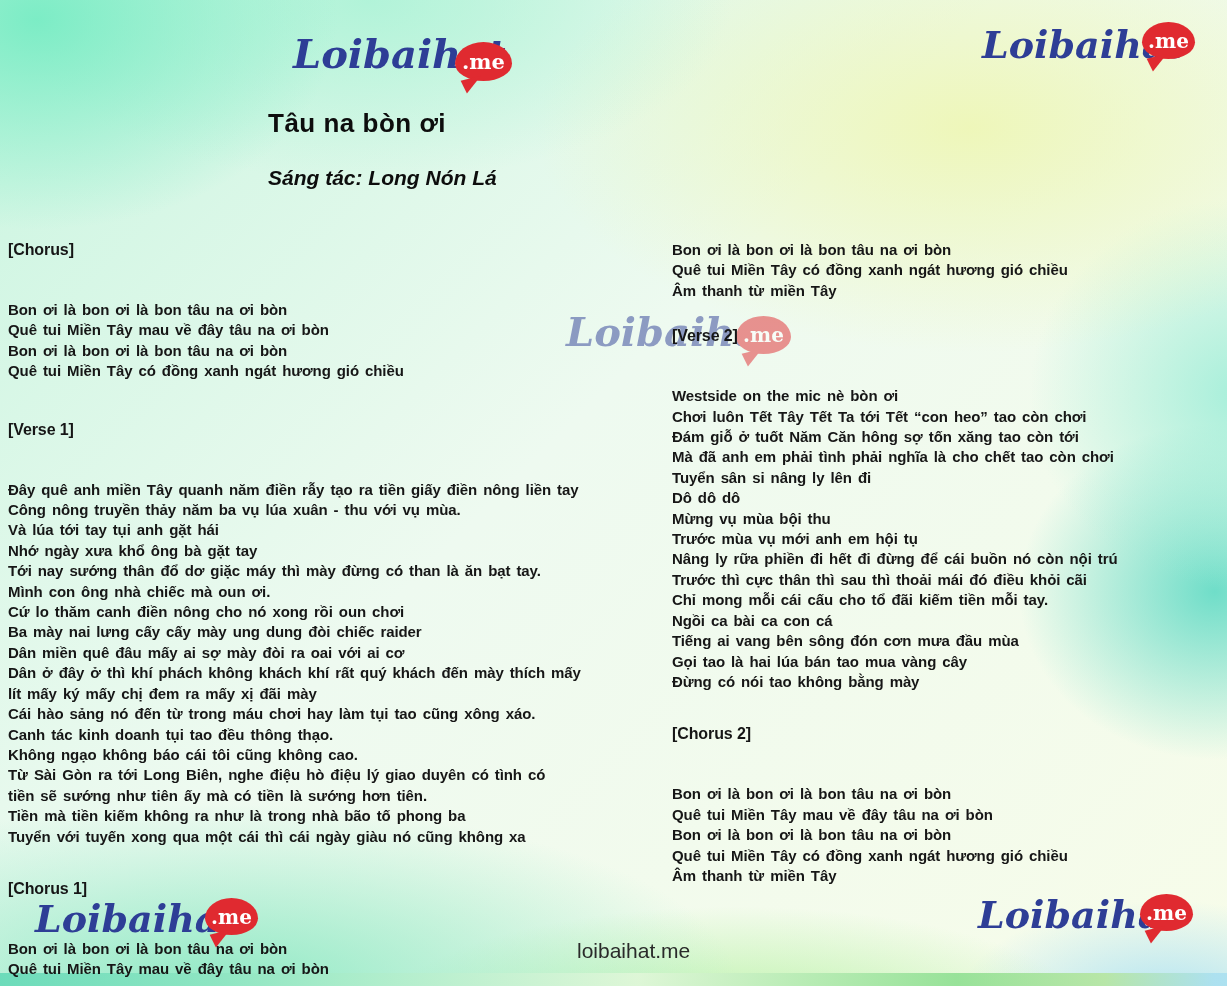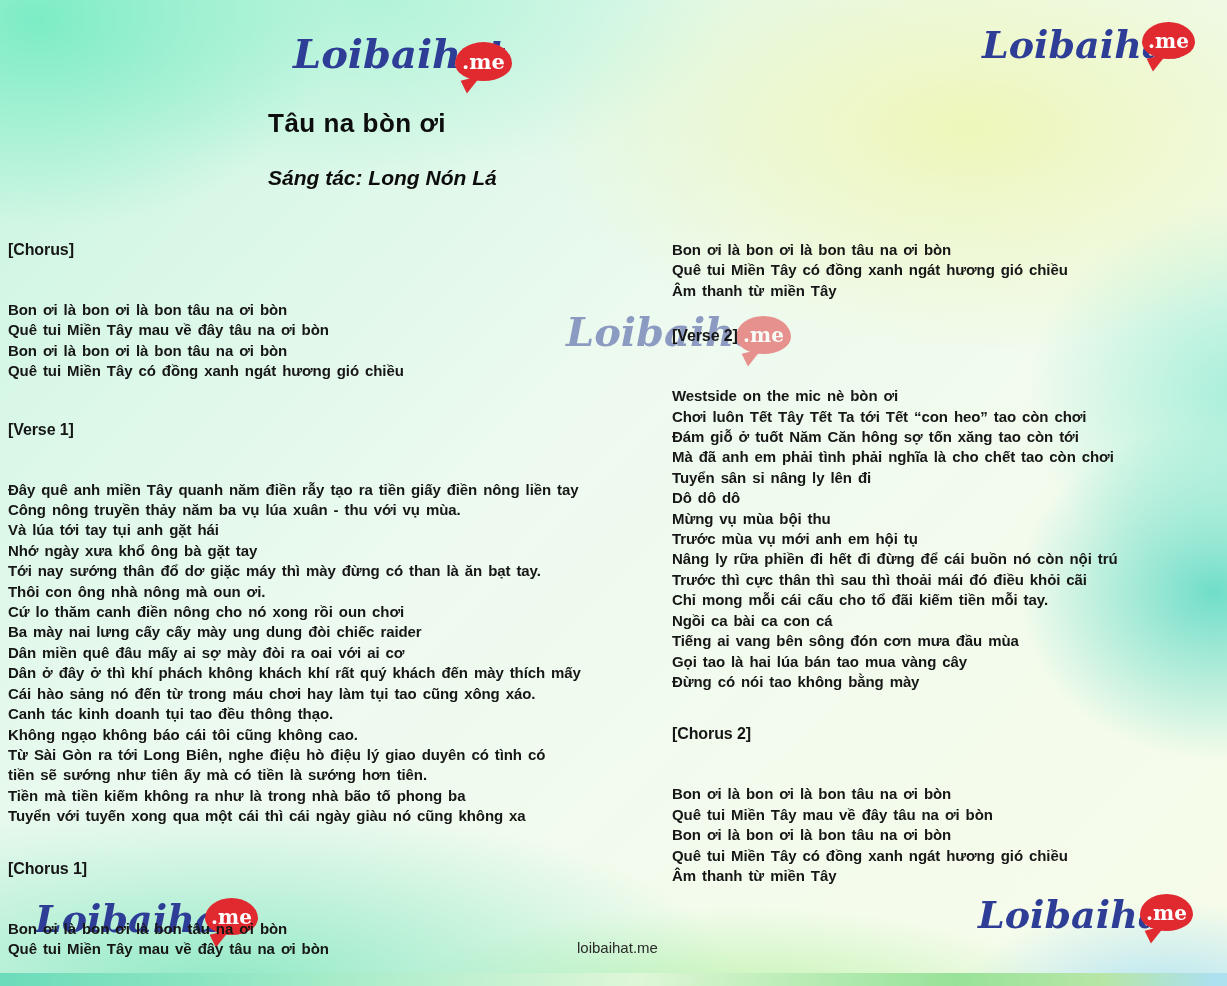--- a/index.html
+++ b/index.html
@@ -74,21 +74,21 @@
   #right-lyrics{left:672px;width:552px;}
   .sec-header{font-size:16px;line-height:20px;margin-bottom:40px;word-spacing:0;}
   .line{line-height:20.4px;white-space:nowrap;}
   #left-lyrics .section:nth-child(2){margin-top:38px;}
   #left-lyrics .section:nth-child(3){margin-top:32px;}
   #right-lyrics .section:nth-child(2){margin-top:25px;}
   #right-lyrics .section:nth-child(3){margin-top:32px;}
   
   .footer-url{
     position:absolute;left:577px;top:939px;z-index:3;
-    font-size:15px;color:#2a2a2a;
+    font-size:21px;color:#2a2a2a;
   }
 </style>
 </head>
 <body>
 
 <div class="bottom-strip"></div>
 
 <div class="logo lg-top-center">
   <span class="logo-script">Loibaihat</span>
   <span class="logo-bubble">
@@ -131,25 +131,26 @@
       <div class="line">Bon ơi là bon ơi là bon tâu na ơi bòn</div>
       <div class="line">Quê tui Miền Tây có đồng xanh ngát hương gió chiều</div>
     </div>
     <div class="section">
       <div class="sec-header">[Verse 1]</div>
       <div class="line">Đây quê anh miền Tây quanh năm điền rẫy tạo ra tiền giấy điền nông liền tay</div>
       <div class="line">Công nông truyền thảy năm ba vụ lúa xuân - thu với vụ mùa.</div>
       <div class="line">Và lúa tới tay tụi anh gặt hái</div>
       <div class="line">Nhớ ngày xưa khổ ông bà gặt tay</div>
       <div class="line">Tới nay sướng thân đổ dơ giặc máy thì mày đừng có than là ăn bạt tay.</div>
-      <div class="line">Thôi con ông nhà nông mà oun ơi.</div>
+      <div class="line">Mình con ông nhà chiếc mà oun ơi.</div>
       <div class="line">Cứ lo thăm canh điền nông cho nó xong rồi oun chơi</div>
       <div class="line">Ba mày nai lưng cấy cấy mày ung dung đòi chiếc raider</div>
       <div class="line">Dân miền quê đâu mấy ai sợ mày đòi ra oai với ai cơ</div>
       <div class="line">Dân ở đây ở thì khí phách không khách khí rất quý khách đến mày thích mấy</div>
+      <div class="line">lít mấy ký mấy chị đem ra mấy xị đãi mày</div>
       <div class="line">Cái hào sảng nó đến từ trong máu chơi hay làm tụi tao cũng xông xáo.</div>
       <div class="line">Canh tác kinh doanh tụi tao đều thông thạo.</div>
       <div class="line">Không ngạo không báo cái tôi cũng không cao.</div>
       <div class="line">Từ Sài Gòn ra tới Long Biên, nghe điệu hò điệu lý giao duyên có tình có</div>
       <div class="line">tiền sẽ sướng như tiên ấy mà có tiền là sướng hơn tiên.</div>
       <div class="line">Tiền mà tiền kiếm không ra như là trong nhà bão tố phong ba</div>
       <div class="line">Tuyển với tuyến xong qua một cái thì cái ngày giàu nó cũng không xa</div>
     </div>
     <div class="section">
       <div class="sec-header">[Chorus 1]</div>

